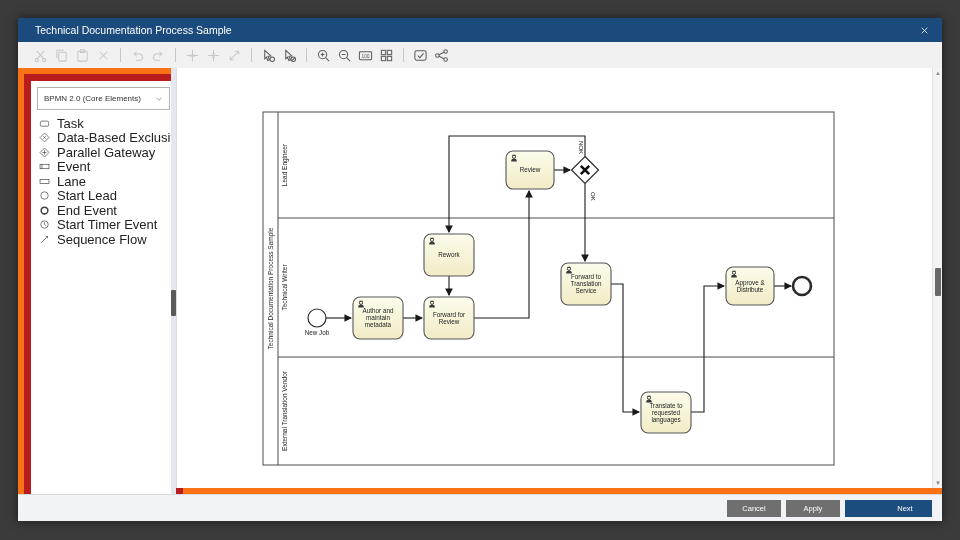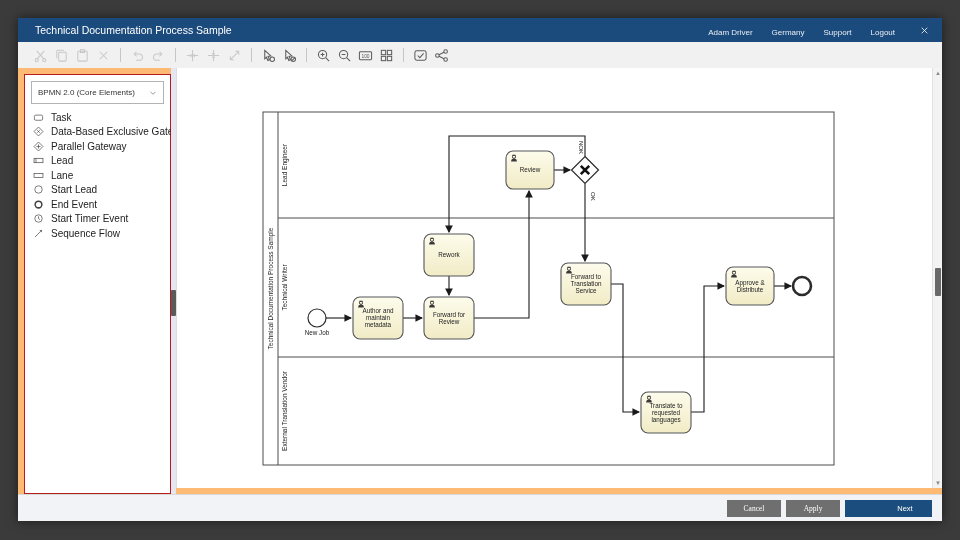--- a/index.html
+++ b/index.html
@@ -1,72 +1,71 @@
 <!DOCTYPE html>
 <html><head>
 <meta charset="utf-8">
 <style>
   html,body{margin:0;padding:0;background:#3b3b3b;width:960px;height:540px;overflow:hidden;
     font-family:"Liberation Sans",sans-serif;}
   #page{position:relative;width:960px;height:540px;}
-  #window{position:absolute;left:18px;top:18px;width:924px;height:503px;background:#fdba74;
+  #window{position:absolute;left:18px;top:18px;width:924px;height:503px;background:#f97316;
     box-shadow:0 0 10px rgba(0,0,0,.55);}
   
   #titlebar{position:absolute;left:0;top:0;width:100%;height:24px;background:#1b4a7c;
     display:flex;align-items:center;color:#fff;}
   #title{font-size:10.5px;margin-left:17px;flex:0 0 auto;}
   #titlebar .spacer{flex:1;}
   .tb-link{font-size:8px;color:#e8eef5;margin-right:19px;cursor:pointer;}
   #close-btn{width:20px;height:16px;margin-right:8px;display:flex;align-items:center;justify-content:center;color:#fff;cursor:pointer;}
   #close-btn svg{width:9px;height:9px;stroke:#fff;stroke-width:1.4;fill:none;}
   
   #toolbar{position:absolute;left:0;top:24px;width:100%;height:26px;background:#f1f1f1;
     display:flex;align-items:center;padding-left:12px;box-sizing:border-box;}
   .tb-group{display:flex;align-items:center;}
   .tb-sep{width:1px;height:14px;background:#c6c6c6;margin:0 6px;}
   .tb-btn{width:19px;height:19px;margin:0 1px;display:flex;align-items:center;justify-content:center;color:#5c5c5c;cursor:pointer;}
   .tb-btn.disabled{color:#c8c8c8;cursor:default;}
   .tb-btn svg{width:15px;height:15px;stroke:currentColor;fill:none;stroke-width:1.1;}
   
-  #sidebar{position:absolute;left:6px;top:56px;width:145px;height:418px;background:#fff;border:1px solid #b91c1c;text-align:right;}
+  #sidebar{position:absolute;left:6px;top:56px;width:145px;height:418px;background:#fff;border:7px solid #b91c1c;text-align:right;}
   #shape-select{margin:6px;height:21px;border:1px solid #b3b3b3;background:#fff;display:flex;align-items:center;
     font-size:8px;color:#333;padding:0 6px;justify-content:space-between;cursor:pointer;}
   #shape-select svg{width:8px;height:8px;stroke:#666;fill:none;stroke-width:1.3;}
   #palette{margin-top:4px;}
   .pal-item{display:flex;align-items:center;height:14.5px;padding-left:8px;cursor:pointer;color:#444;}
   .pal-item svg{width:11px;height:11px;stroke:currentColor;fill:none;stroke-width:1;flex:0 0 auto;}
-  .pal-label{font-size:10px;color:#222;margin-left:7px;white-space:nowrap;}
+  .pal-label{font-size:13px;color:#222;margin-left:7px;white-space:nowrap;}
   
   #splitter{position:absolute;left:153px;top:50px;width:5px;height:426px;background:#e4e7ef;}
   #splitter-handle{position:absolute;left:0;top:222px;width:5px;height:26px;background:#5a5a5a;border-radius:1px;cursor:col-resize;}
   
   #canvas{position:absolute;left:158px;top:50px;width:756px;height:420px;background:#fff;border-left:1px solid #dcdcdc;}
   #canvas svg{position:absolute;left:0;top:0;}
   
   #vscroll{position:absolute;left:914px;top:50px;width:10px;height:420px;background:#f3f3f3;border-left:1px solid #e2e2e2;box-sizing:border-box;}
   .scroll-arrow{position:absolute;left:0;width:10px;height:10px;display:flex;align-items:center;justify-content:center;color:#8a8a8a;font-size:6px;cursor:pointer;}
   #vthumb{position:absolute;left:1.5px;top:200px;width:6px;height:28px;background:#696969;border-radius:1px;cursor:grab;}
   
   #footer{position:absolute;left:0;bottom:0;width:100%;height:27px;background:#f2f3f6;border-top:1px solid #d8d8d8;
     display:flex;align-items:center;justify-content:flex-end;box-sizing:border-box;padding-right:10px;}
   .ft-btn{height:17px;min-width:36px;margin-left:5px;color:#fff;font-size:7.5px;display:flex;align-items:center;justify-content:center;
     padding:0 9px;cursor:pointer;}
-  .ft-btn.gray{background:#6f6f6f;font-family:Liberation Serif, serif;}
+  .ft-btn.gray{background:#6f6f6f;}
   .ft-btn.primary{background:#1b4e7e;padding-left:42px;}
 </style>
 </head>
 <body>
 
 <div id="page">
   <div id="window">
 
     <div id="titlebar">
       <span id="title">Technical Documentation Process Sample</span>
       <span class="spacer"></span>
-      <span id="tb-links"><span class="tb-link">Adam Driver</span><span class="tb-link">Germany</span><span class="tb-link">Support</span><span class="tb-link">Logout</span></span>
       <span id="close-btn">
         <svg viewBox="0 0 16 16">
             <path d="M3 3 L13 13 M13 3 L3 13"></path>
           </svg>
       </span>
     </div>
 
     <div id="toolbar">
         <span class="tb-group">
           <span class="tb-btn disabled">
@@ -229,21 +228,21 @@
             </span>
             <span class="pal-label">Parallel Gateway</span>
           </div>
           <div class="pal-item">
             <span style="display: flex;">
               <svg viewBox="0 0 16 16">
                 <rect x="1.5" y="4.8" width="13" height="6.4"></rect>
                 <path d="M4.3 4.8 V11.2"></path>
               </svg>
             </span>
-            <span class="pal-label">Lead</span>
+            <span class="pal-label">Event</span>
           </div>
           <div class="pal-item">
             <span style="display: flex;">
               <svg viewBox="0 0 16 16">
                 <rect x="1.5" y="5.2" width="13" height="5.6"></rect>
               </svg>
             </span>
             <span class="pal-label">Lane</span>
           </div>
           <div class="pal-item">

